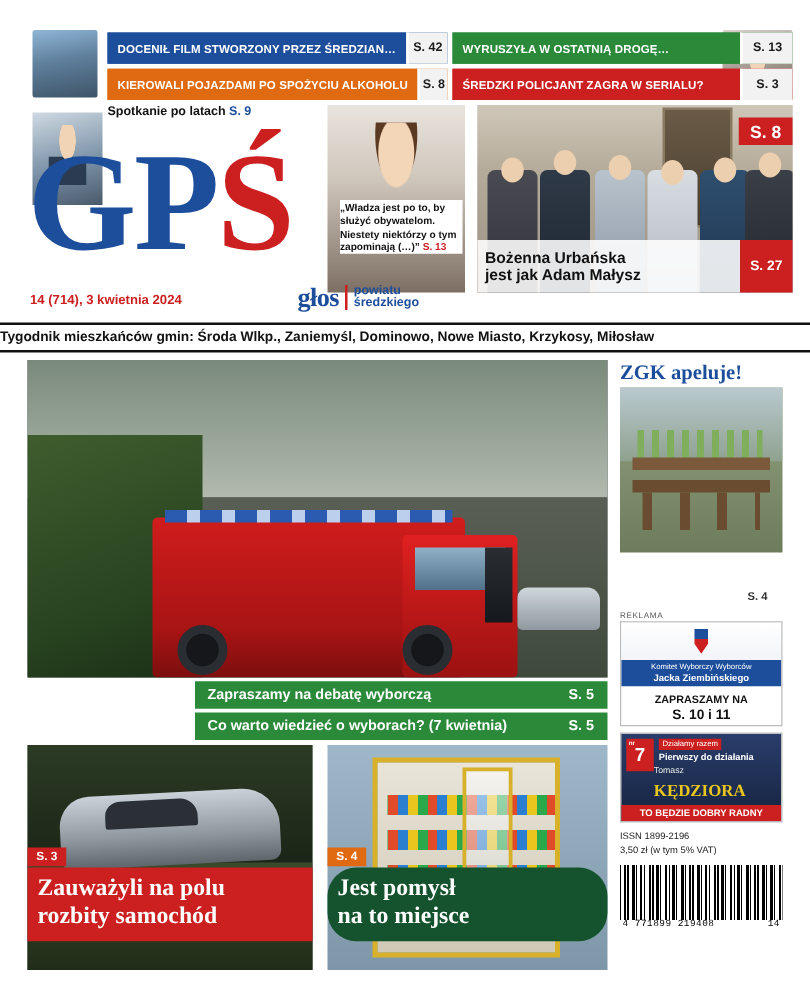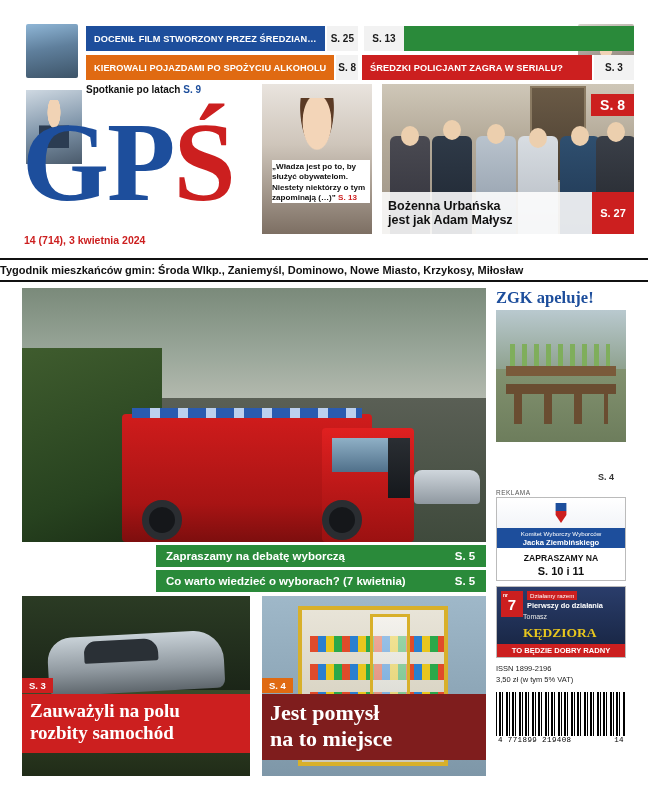--- a/index.html
+++ b/index.html
@@ -404,27 +404,28 @@
   }
   .bm-badge {
     position: absolute; left: 262px; top: 678px;
     background: #e06a12; color: #fff;
     font-size: 9.5px; font-weight: bold;
     padding: 2px 7px;
   }
   .bm-title {
     position: absolute; left: 262px; top: 694px;
     width: 224px;
-    background: #7f1d1d;
+    background: #14532d;
     color: #ffffff;
     padding: 6px 8px 8px 8px;
     font-family: "Liberation Serif", serif;
     font-weight: bold;
-    font-size: 22px;
+    font-size: 19px;
     line-height: 1.18;
+    border-radius: 23px;
   }
 
   
   .rc { position: absolute; left: 496px; width: 130px; }
   .zgk-title {
     top: 288px;
     font-family: "Liberation Serif", serif;
     font-size: 16.5px; font-weight: bold; color: #1d4e9c;
   }
   .zgk-photo {
@@ -569,30 +570,31 @@
 
 <div id="page">
 
   <div class="teaser-bar">
     <div class="teaser-left-photo"></div>
     <div class="teaser-right-photo"></div>
 
     <div class="teaser-col col-left">
       <div class="teaser-row t-blue">
         <div class="t-text">DOCENIŁ FILM STWORZONY PRZEZ ŚREDZIAN…</div>
-        <div class="t-page">S. 25</div>
+        <div class="t-page">S. 42</div>
       </div>
       <div class="teaser-row t-orange">
         <div class="t-text">KIEROWALI POJAZDAMI PO SPOŻYCIU ALKOHOLU</div>
         <div class="t-page">S. 8</div>
       </div>
     </div>
 
     <div class="teaser-col col-right">
       <div class="teaser-row t-green">
+        <div class="t-text">WYRUSZYŁA W OSTATNIĄ DROGĘ…</div>
         <div class="t-page">S. 13</div>
       </div>
       <div class="teaser-row t-red">
         <div class="t-text">ŚREDZKI POLICJANT ZAGRA W SERIALU?</div>
         <div class="t-page">S. 3</div>
       </div>
     </div>
   </div>
 
   <div class="masthead">
@@ -607,20 +609,28 @@
     </div>
 
     <div class="woman-photo"></div>
     <div class="quote-box">
       <span>„Władza jest po to, by służyć obywatelom. Niestety niektórzy o tym zapominają (…)”</span>
       <span class="q-page">S. 13</span>
     </div>
 
     <div class="issue-line">14 (714), 3 kwietnia 2024</div>
 
+    <div class="glos-logo">
+      <span class="g1">głos</span>
+      <span class="bar"></span>
+      <span class="g2">
+        <span>powiatu</span><br>
+        <span>średzkiego</span>
+      </span>
+    </div>
 
     <div class="group-photo">
       <div class="wall"></div>
       <div class="door"></div>
       <div class="person gp1"></div>
       <div class="person gp2"></div>
       <div class="person gp3"></div>
       <div class="person gp4"></div>
       <div class="person gp5"></div>
       <div class="person gp6"></div>

